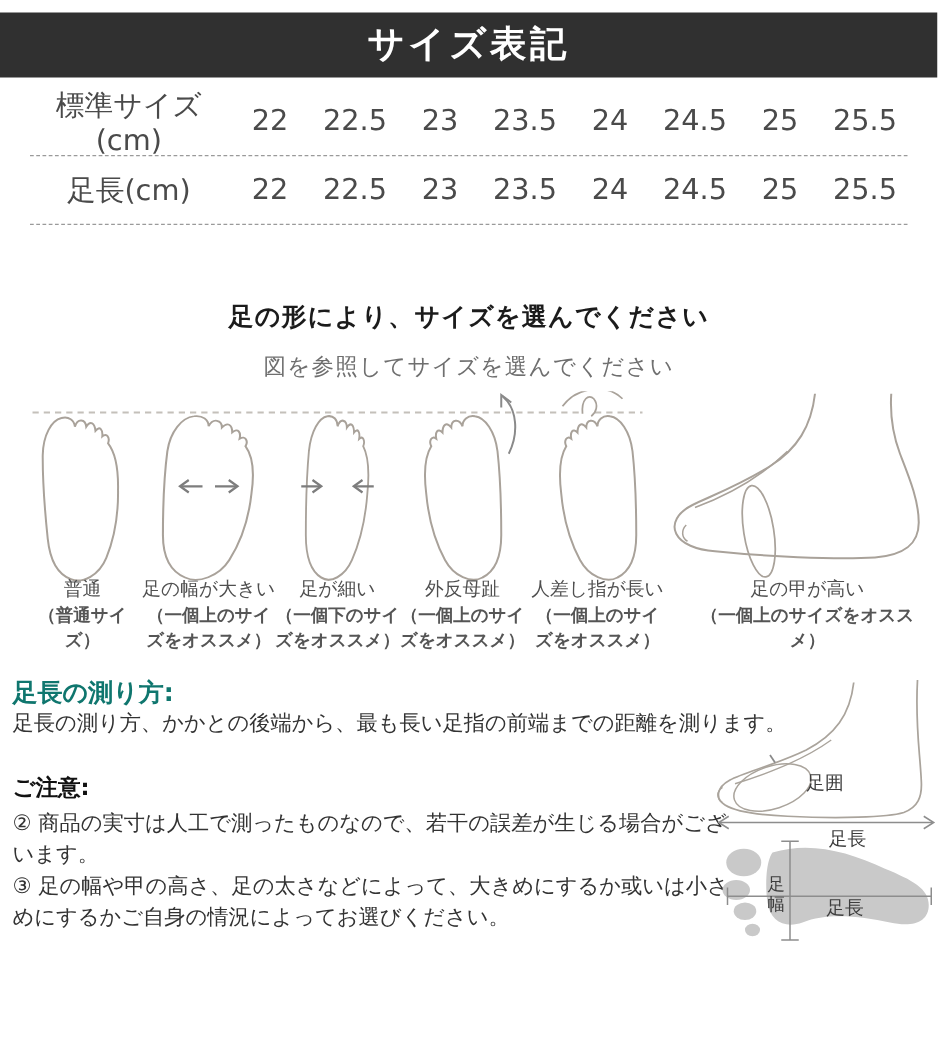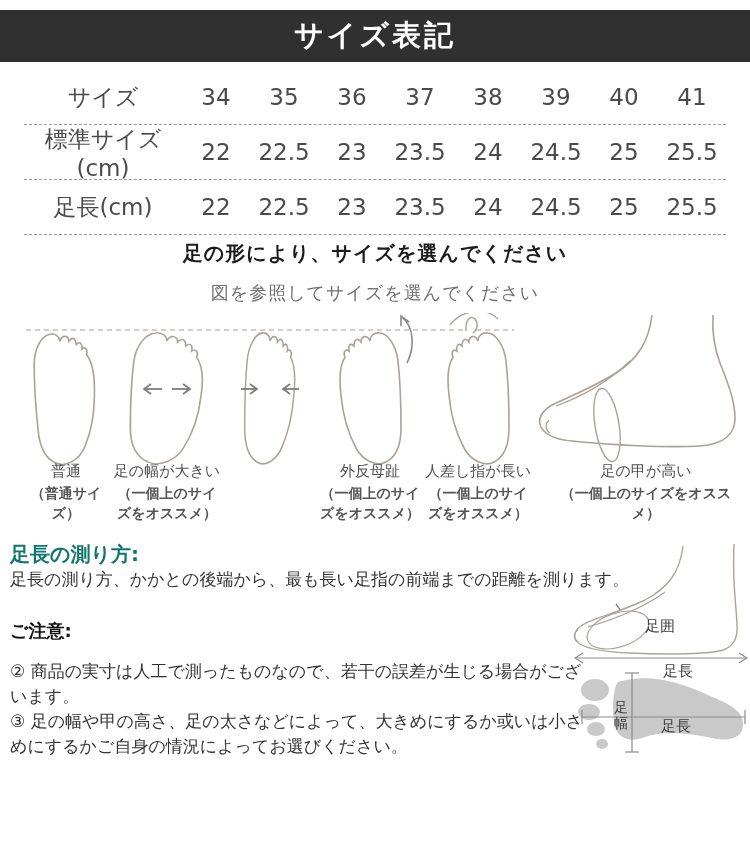--- a/index.html
+++ b/index.html
@@ -36,49 +36,38 @@
   .fl4 { left:316px; width:108px; }
   .fl5 { left:424px; width:108px; }
   .fl6 { left:550px; width:192px; }
 
   
   .measure-block { position:absolute; top:542px; left:10px; width:660px; }
   .measure-block h3 { font-size:20px; font-weight:bold; color:#0f766e; line-height:24px; }
   .measure-block p  { font-size:17px; color:#333; line-height:26px; }
 
   .notes-block { position:absolute; top:618px; left:10px; width:584px; }
-  .notes-block h3 { font-size:18px; font-weight:bold; color:#111; line-height:26px; margin-bottom:15px; }
+  .notes-block h3 { font-size:18px; font-weight:bold; color:#111; line-height:26px; margin-bottom:3px; }
   .notes-block p  { font-size:17px; color:#333; line-height:25px; }
 
   
   .diagrams-svg { position:absolute; top:540px; left:560px; }
 
   svg text { font-family:"DejaVu Sans", sans-serif; }
 </style>
 </head>
 <body>
 
 <div id="page">
 
   <div class="title-bar">
     <span>サイズ表記</span>
   </div>
 
   <div class="size-table">
-    <div class="size-row">
-      <div class="lbl">サイズ</div>
-      <div class="val">34</div>
-      <div class="val">35</div>
-      <div class="val">36</div>
-      <div class="val">37</div>
-      <div class="val">38</div>
-      <div class="val">39</div>
-      <div class="val">40</div>
-      <div class="val">41</div>
-    </div>
     <div class="size-row">
       <div class="lbl">標準サイズ(cm)</div>
       <div class="val">22</div>
       <div class="val">22.5</div>
       <div class="val">23</div>
       <div class="val">23.5</div>
       <div class="val">24</div>
       <div class="val">24.5</div>
       <div class="val">25</div>
       <div class="val">25.5</div>
@@ -153,20 +142,24 @@
   </svg>
 
   <div class="foot-label fl1">
     <div class="fname">普通</div>
     <div class="fnote">（普通サイズ）</div>
   </div>
   <div class="foot-label fl2">
     <div class="fname">足の幅が大きい</div>
     <div class="fnote">（一個上のサイズをオススメ）</div>
   </div>
+  <div class="foot-label fl3">
+    <div class="fname">足が細い</div>
+    <div class="fnote">（一個下のサイズをオススメ）</div>
+  </div>
   <div class="foot-label fl4">
     <div class="fname">外反母趾</div>
     <div class="fnote">（一個上のサイズをオススメ）</div>
   </div>
   <div class="foot-label fl5">
     <div class="fname">人差し指が長い</div>
     <div class="fnote">（一個上のサイズをオススメ）</div>
   </div>
   <div class="foot-label fl6">
     <div class="fname">足の甲が高い</div>

